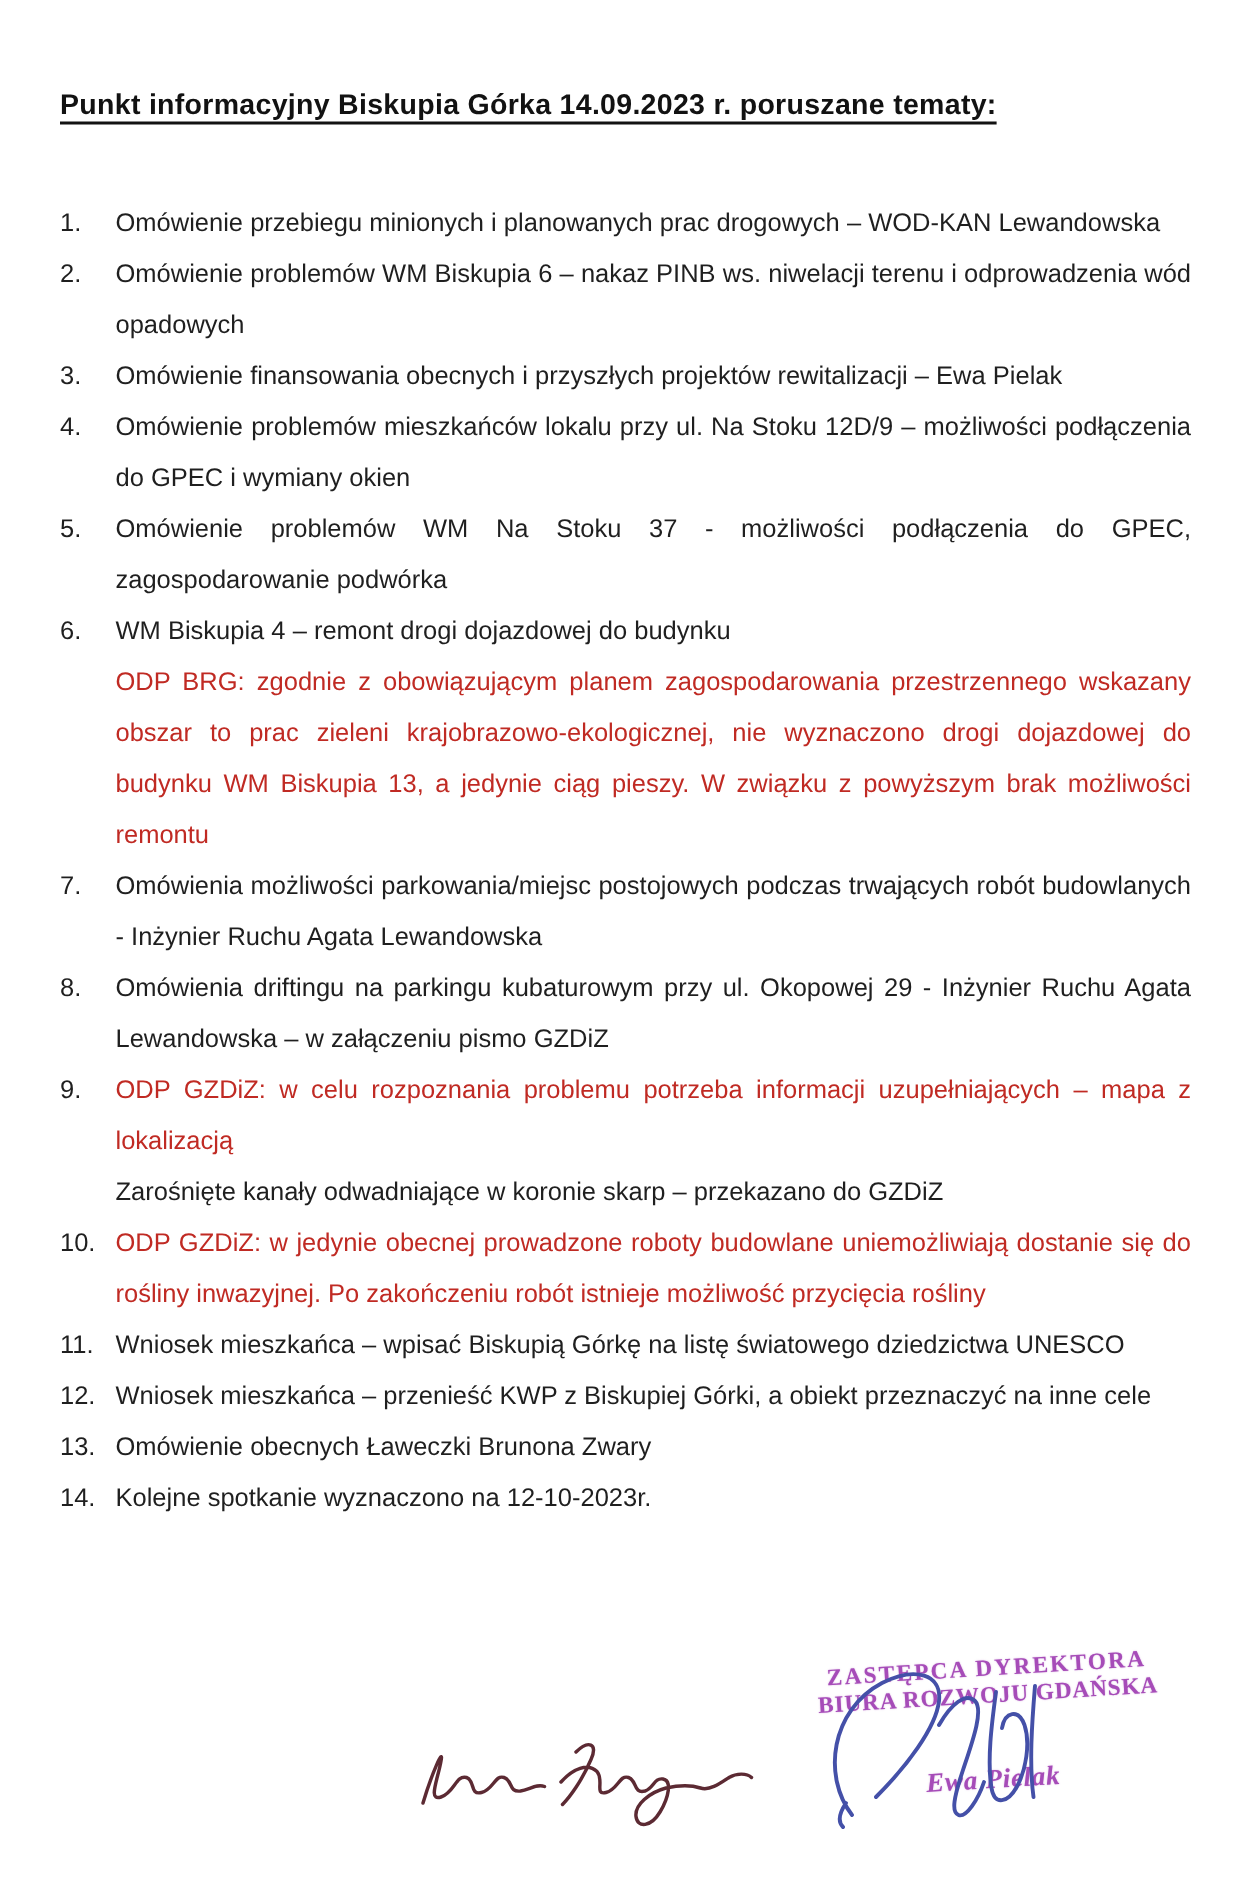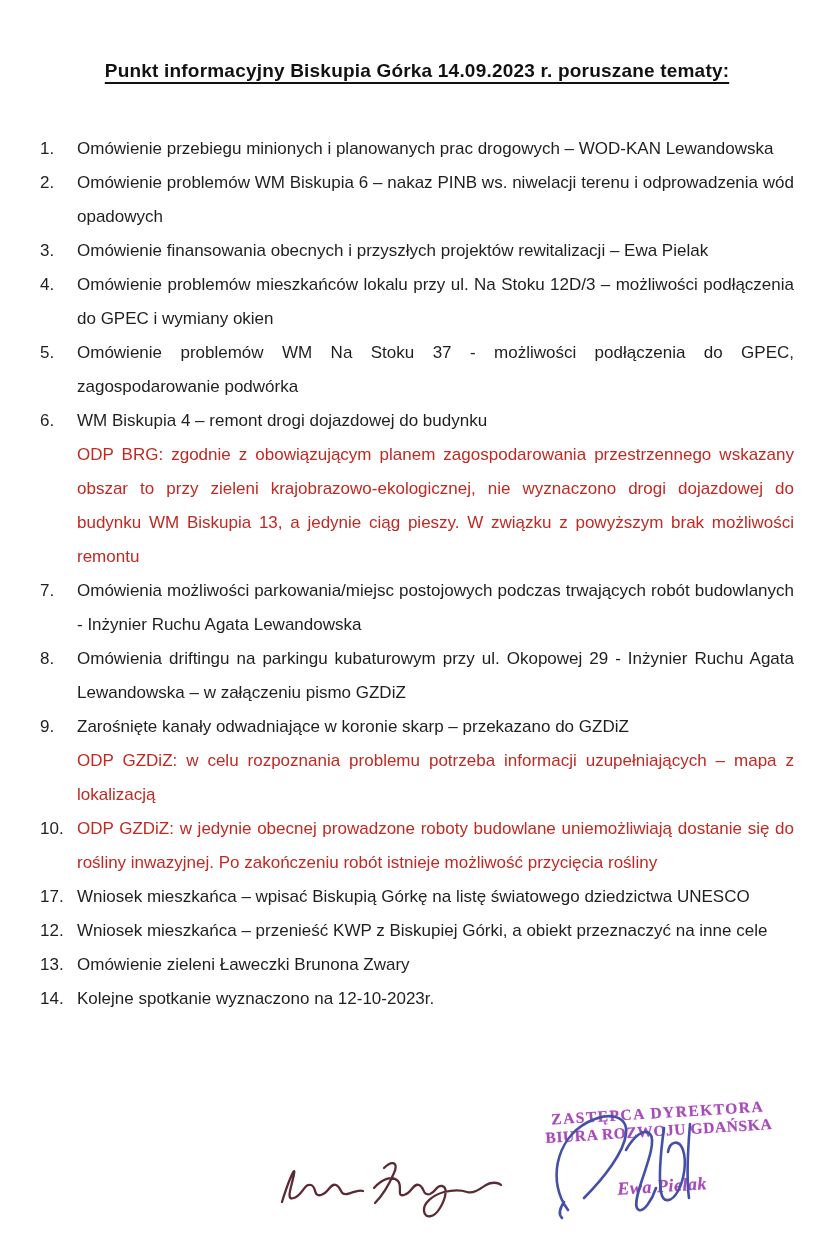--- a/index.html
+++ b/index.html
@@ -11,21 +11,20 @@
     box-sizing: border-box;
     padding: 60px 30px 0 40px;
     font-family: "Liberation Sans", sans-serif;
     color: #1f1f1f;
     overflow: hidden;
   }
   .title {
     margin: 0;
     font-size: 19px;
     font-weight: bold;
-    text-align: center;
     color: #121212;
     text-decoration: underline;
     text-underline-offset: 5px;
     text-decoration-thickness: 2px;
     letter-spacing: 0.2px;
   }
   .list {
     margin-top: 50px;
     font-size: 17px;
     line-height: 34px;
@@ -112,86 +111,86 @@
     <div class="item">
       <span class="num">3.</span>
       <div class="content">
           <p class="txt">Omówienie finansowania obecnych i przyszłych projektów rewitalizacji – Ewa Pielak</p>
         </div>
     </div>
 
     <div class="item">
       <span class="num">4.</span>
       <div class="content">
-          <p class="txt">Omówienie problemów mieszkańców lokalu przy ul. Na Stoku 12D/3 – możliwości podłączenia do GPEC  i wymiany okien</p>
+          <p class="txt">Omówienie problemów mieszkańców lokalu przy ul. Na Stoku 12D/9 – możliwości podłączenia do GPEC  i wymiany okien</p>
         </div>
     </div>
 
     <div class="item">
       <span class="num">5.</span>
       <div class="content">
           <p class="txt">Omówienie problemów WM Na Stoku 37 - możliwości podłączenia do GPEC, zagospodarowanie podwórka</p>
         </div>
     </div>
 
     <div class="item">
       <span class="num">6.</span>
       <div class="content">
         <p class="txt">WM Biskupia 4 – remont drogi dojazdowej do budynku</p>
-        <p class="txt odp">ODP BRG: zgodnie z obowiązującym planem zagospodarowania przestrzennego wskazany obszar to przy zieleni krajobrazowo-ekologicznej, nie wyznaczono drogi dojazdowej do budynku WM Biskupia 13, a jedynie ciąg pieszy. W związku z powyższym brak możliwości remontu</p>
+        <p class="txt odp">ODP BRG: zgodnie z obowiązującym planem zagospodarowania przestrzennego wskazany obszar to prac zieleni krajobrazowo-ekologicznej, nie wyznaczono drogi dojazdowej do budynku WM Biskupia 13, a jedynie ciąg pieszy. W związku z powyższym brak możliwości remontu</p>
       </div>
     </div>
 
     <div class="item">
       <span class="num">7.</span>
       <div class="content">
           <p class="txt">Omówienia możliwości parkowania/miejsc postojowych podczas trwających robót budowlanych - Inżynier Ruchu Agata Lewandowska</p>
         </div>
     </div>
 
     <div class="item">
       <span class="num">8.</span>
       <div class="content">
           <p class="txt">Omówienia driftingu na parkingu kubaturowym przy ul. Okopowej 29 - Inżynier Ruchu Agata Lewandowska – w załączeniu pismo GZDiZ</p>
         </div>
     </div>
 
     <div class="item">
       <span class="num">9.</span>
       <div class="content">
+        <p class="txt odp">ODP GZDiZ:  w celu rozpoznania problemu potrzeba informacji uzupełniających – mapa z lokalizacją</p>
         <p class="txt">Zarośnięte kanały odwadniające w koronie skarp – przekazano do GZDiZ</p>
-        <p class="txt odp">ODP GZDiZ:  w celu rozpoznania problemu potrzeba informacji uzupełniających – mapa z lokalizacją</p>
       </div>
     </div>
 
     <div class="item">
       <span class="num">10.</span>
       <div class="content">
         <p class="txt odp">ODP GZDiZ: w jedynie obecnej prowadzone roboty budowlane uniemożliwiają  dostanie się do rośliny inwazyjnej. Po zakończeniu robót istnieje możliwość przycięcia rośliny</p>
       </div>
     </div>
 
     <div class="item">
-      <span class="num">17.</span>
+      <span class="num">11.</span>
       <div class="content">
           <p class="txt">Wniosek mieszkańca – wpisać Biskupią Górkę na listę światowego dziedzictwa UNESCO</p>
         </div>
     </div>
 
     <div class="item">
       <span class="num">12.</span>
       <div class="content">
           <p class="txt">Wniosek mieszkańca – przenieść KWP z Biskupiej Górki, a obiekt przeznaczyć na inne cele</p>
         </div>
     </div>
 
     <div class="item">
       <span class="num">13.</span>
       <div class="content">
-          <p class="txt">Omówienie zieleni Ławeczki Brunona Zwary</p>
+          <p class="txt">Omówienie obecnych Ławeczki Brunona Zwary</p>
         </div>
     </div>
 
     <div class="item">
       <span class="num">14.</span>
       <div class="content">
           <p class="txt">Kolejne spotkanie wyznaczono na 12-10-2023r.</p>
         </div>
     </div>
 

